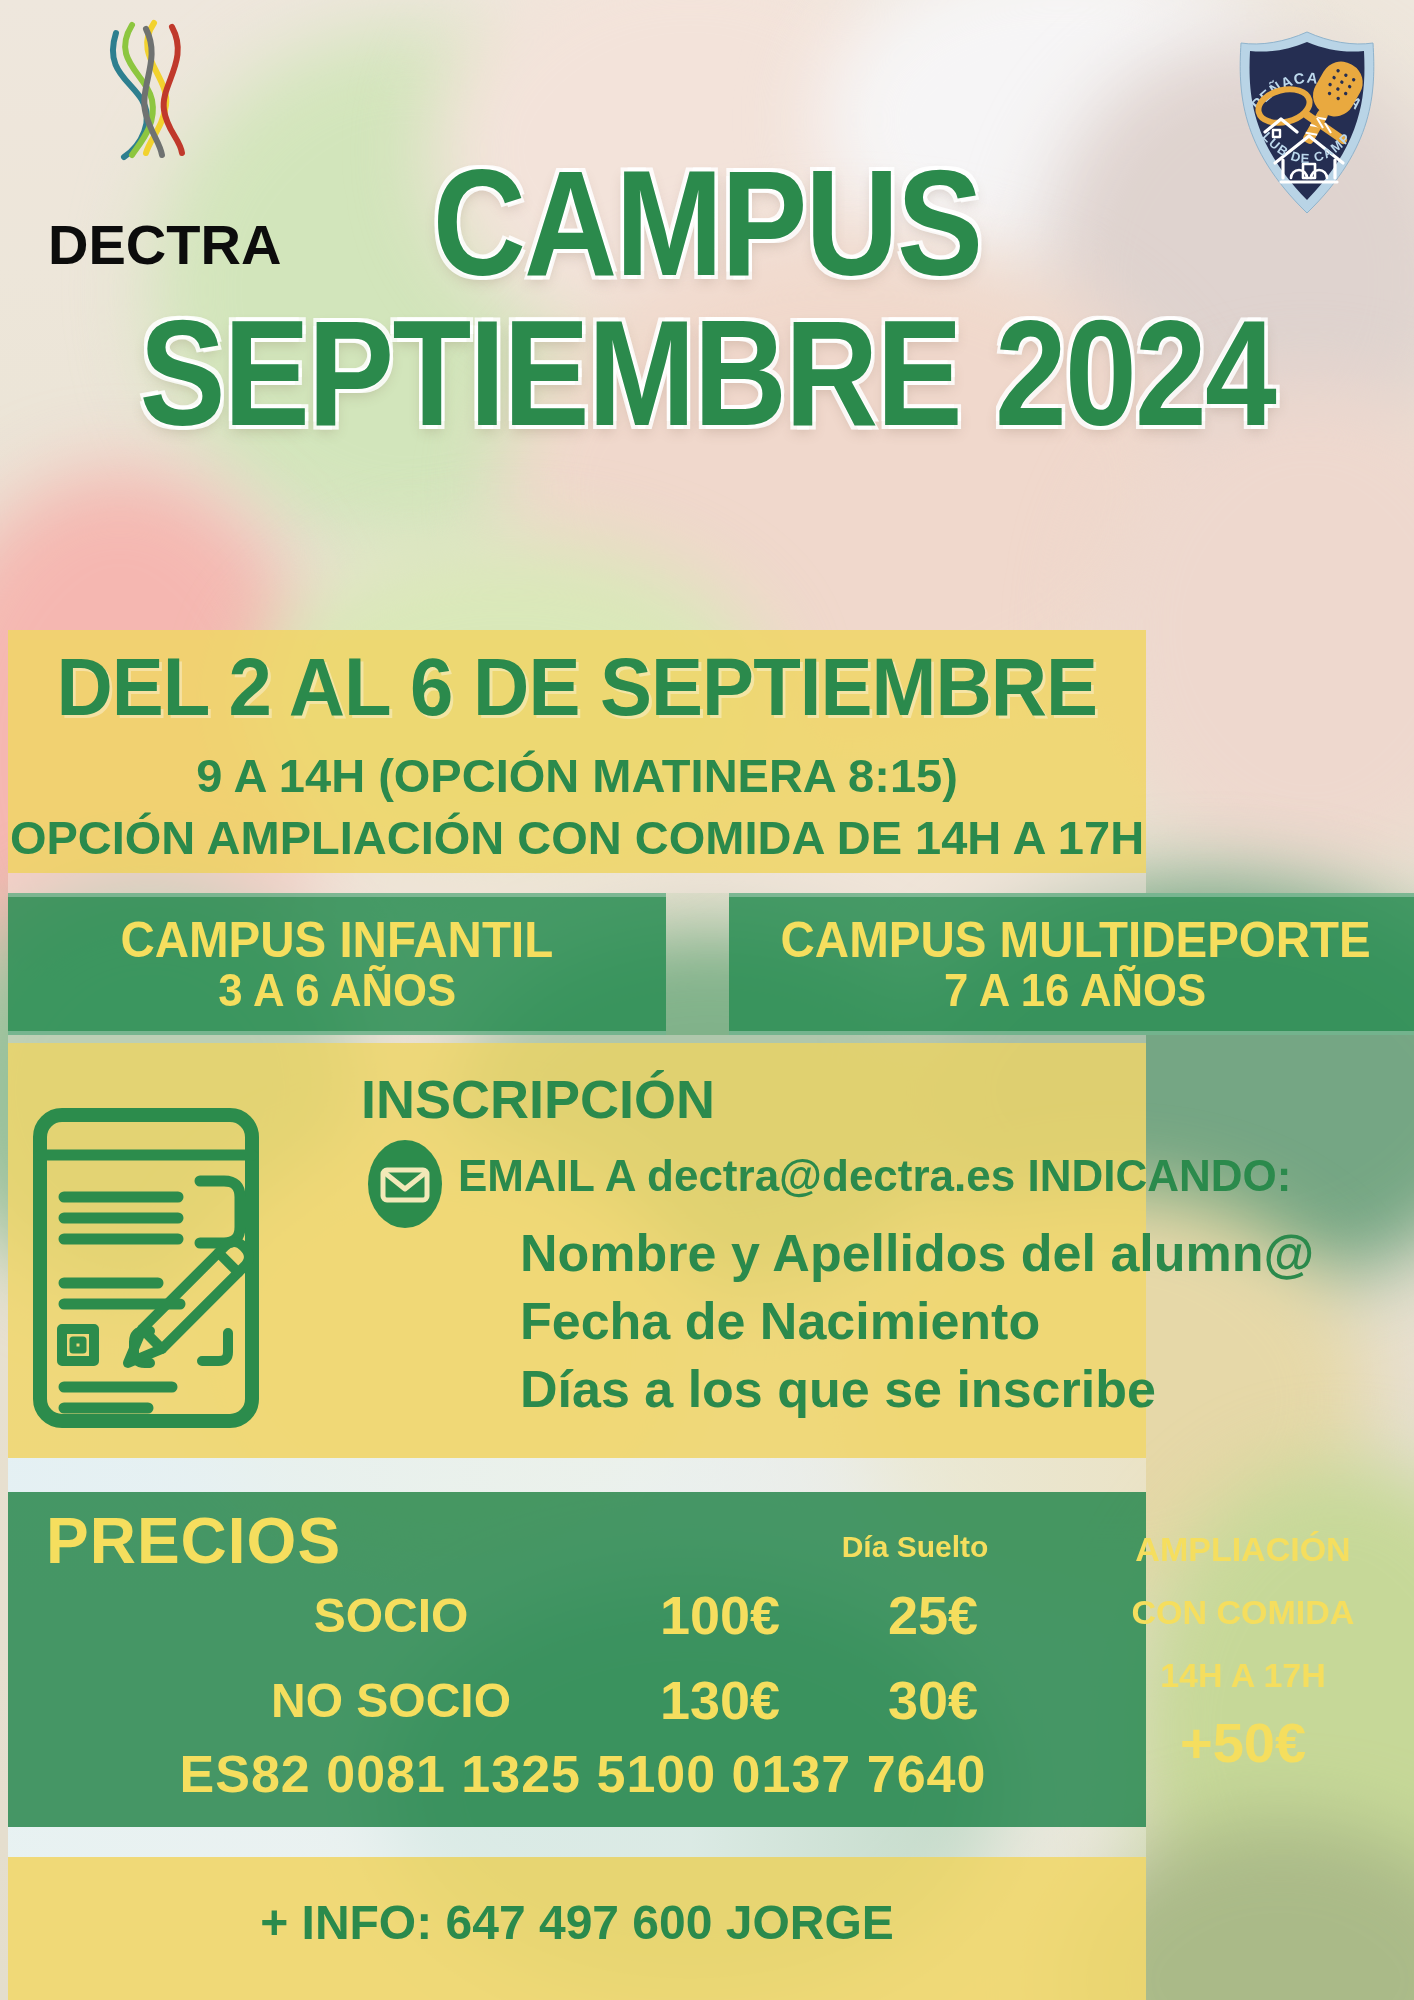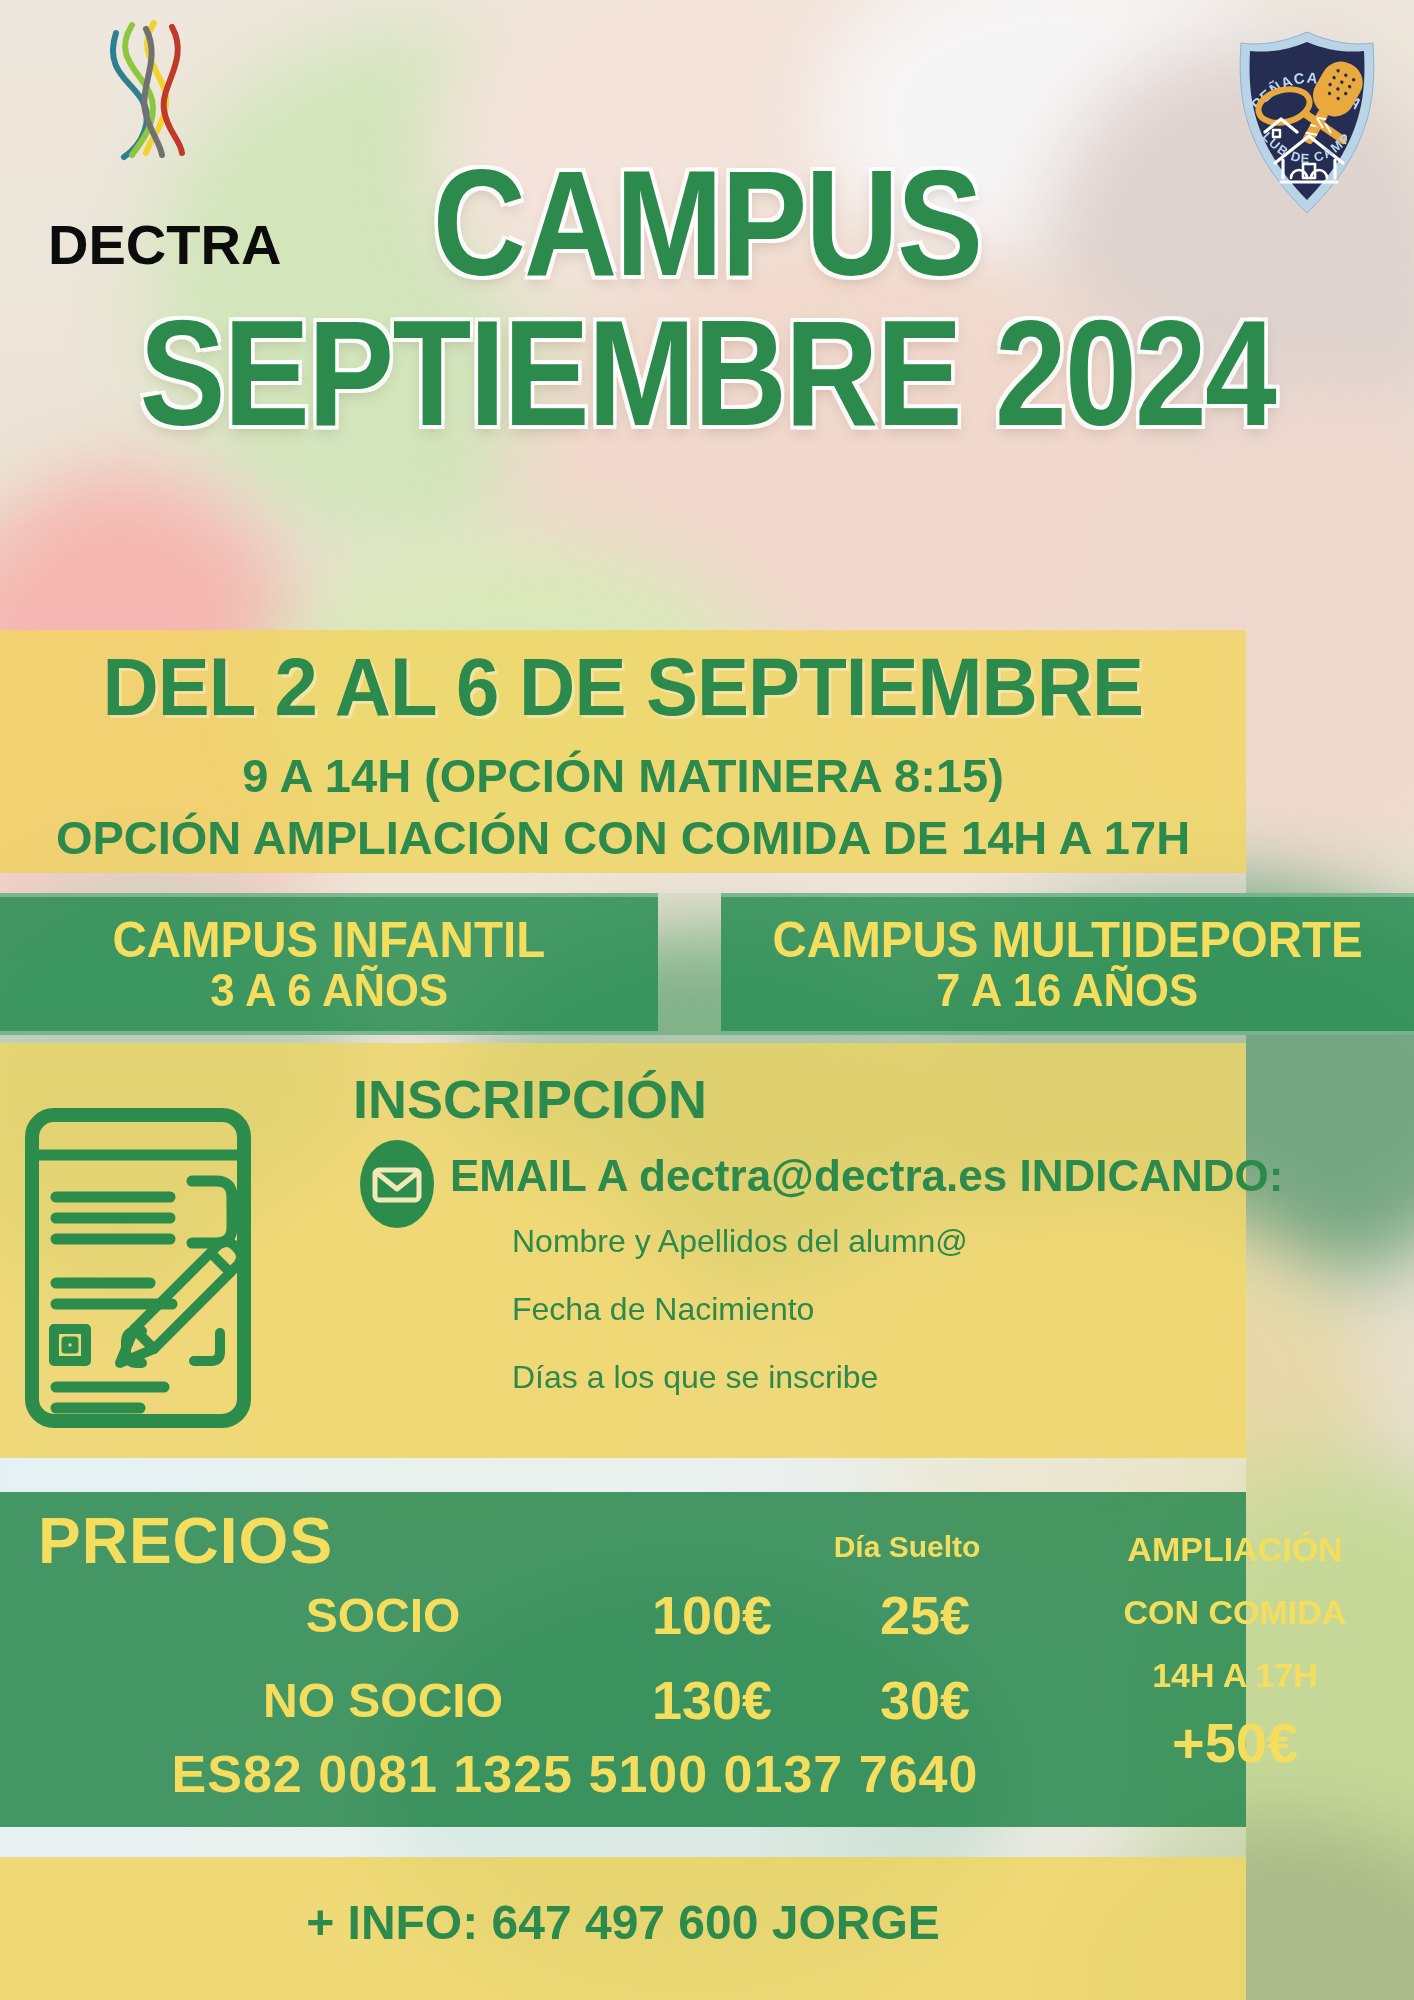--- a/index.html
+++ b/index.html
@@ -5,21 +5,21 @@
   html,body{margin:0;padding:0;background:#555;}
   .poster{
     position:relative;width:1414px;height:2000px;overflow:hidden;
     font-family:"Liberation Sans",sans-serif;
     background:linear-gradient(180deg,#eae2d6 0%,#e4dcc9 40%,#ddd6c2 100%);
   }
   
   .blob{position:absolute;border-radius:50%;filter:blur(38px);}
   .bg-wash{position:absolute;inset:0;background:rgba(255,250,244,.22);}
   
-  .band{position:absolute;left:0;width:1246px;}
+  .band{position:absolute;left:8px;width:1138px;}
   .band-schedule{top:630px;height:243px;background:rgba(240,213,102,.86);}
   .gap1{top:873px;height:20px;background:rgba(246,230,222,.5);}
   .bands-row{top:893px;height:142px;padding-left:24px;}
   .program-band{
     position:absolute;top:0;height:142px;background:rgba(47,143,87,.88);
     border-top:4px solid rgba(255,255,255,.30);border-bottom:4px solid rgba(255,255,255,.30);
     display:flex;flex-direction:column;justify-content:center;align-items:center;box-sizing:border-box;
   }
   .program-left{left:0;width:658px;}
   .program-right{left:721px;width:693px;text-align:center;}
@@ -41,21 +41,21 @@
                 0 6px 14px rgba(120,90,70,.25);
   }
   .sched-heading{position:absolute;top:10px;width:100%;text-align:center;font-weight:700;font-size:82px;letter-spacing:-1px;
     text-shadow:3px 3px 0 rgba(255,255,255,.35);}
   .sched-line1{position:absolute;top:118px;width:100%;text-align:center;font-weight:700;font-size:47px;}
   .sched-line2{position:absolute;top:180px;width:100%;text-align:center;font-weight:700;font-size:47px;}
   .program-name{font-weight:700;font-size:50px;line-height:1.05;}
   .program-ages{font-weight:700;font-size:46px;line-height:1.05;}
   .insc-heading{position:absolute;left:353px;top:25px;font-weight:700;font-size:54px;}
   .insc-email{position:absolute;left:450px;top:108px;font-weight:700;font-size:44px;white-space:nowrap;}
-  .insc-item{position:absolute;left:512px;font-weight:400;font-size:32px;white-space:nowrap;}
+  .insc-item{position:absolute;left:512px;font-weight:700;font-size:52px;white-space:nowrap;}
   .precios-heading{position:absolute;left:38px;top:12px;font-weight:700;font-size:64px;letter-spacing:1px;}
   .day-header{position:absolute;left:812px;top:38px;width:190px;text-align:center;font-weight:700;font-size:30px;}
   .price-label{position:absolute;width:310px;text-align:center;font-weight:700;font-size:48px;}
   .price-full{position:absolute;left:617px;width:190px;text-align:center;font-weight:700;font-size:54px;}
   .price-day{position:absolute;left:840px;width:170px;text-align:center;font-weight:700;font-size:54px;}
   .iban{position:absolute;left:95px;top:252px;width:960px;text-align:center;font-weight:700;font-size:52px;letter-spacing:1px;white-space:nowrap;}
   .ext-col{position:absolute;left:1085px;top:26px;width:300px;text-align:center;font-weight:700;}
   .ext-line{font-size:34px;line-height:1.85;}
   .ext-price{font-size:56px;line-height:1.3;}
   .footer-info{position:absolute;top:38px;width:100%;text-align:center;font-weight:700;font-size:48px;}

